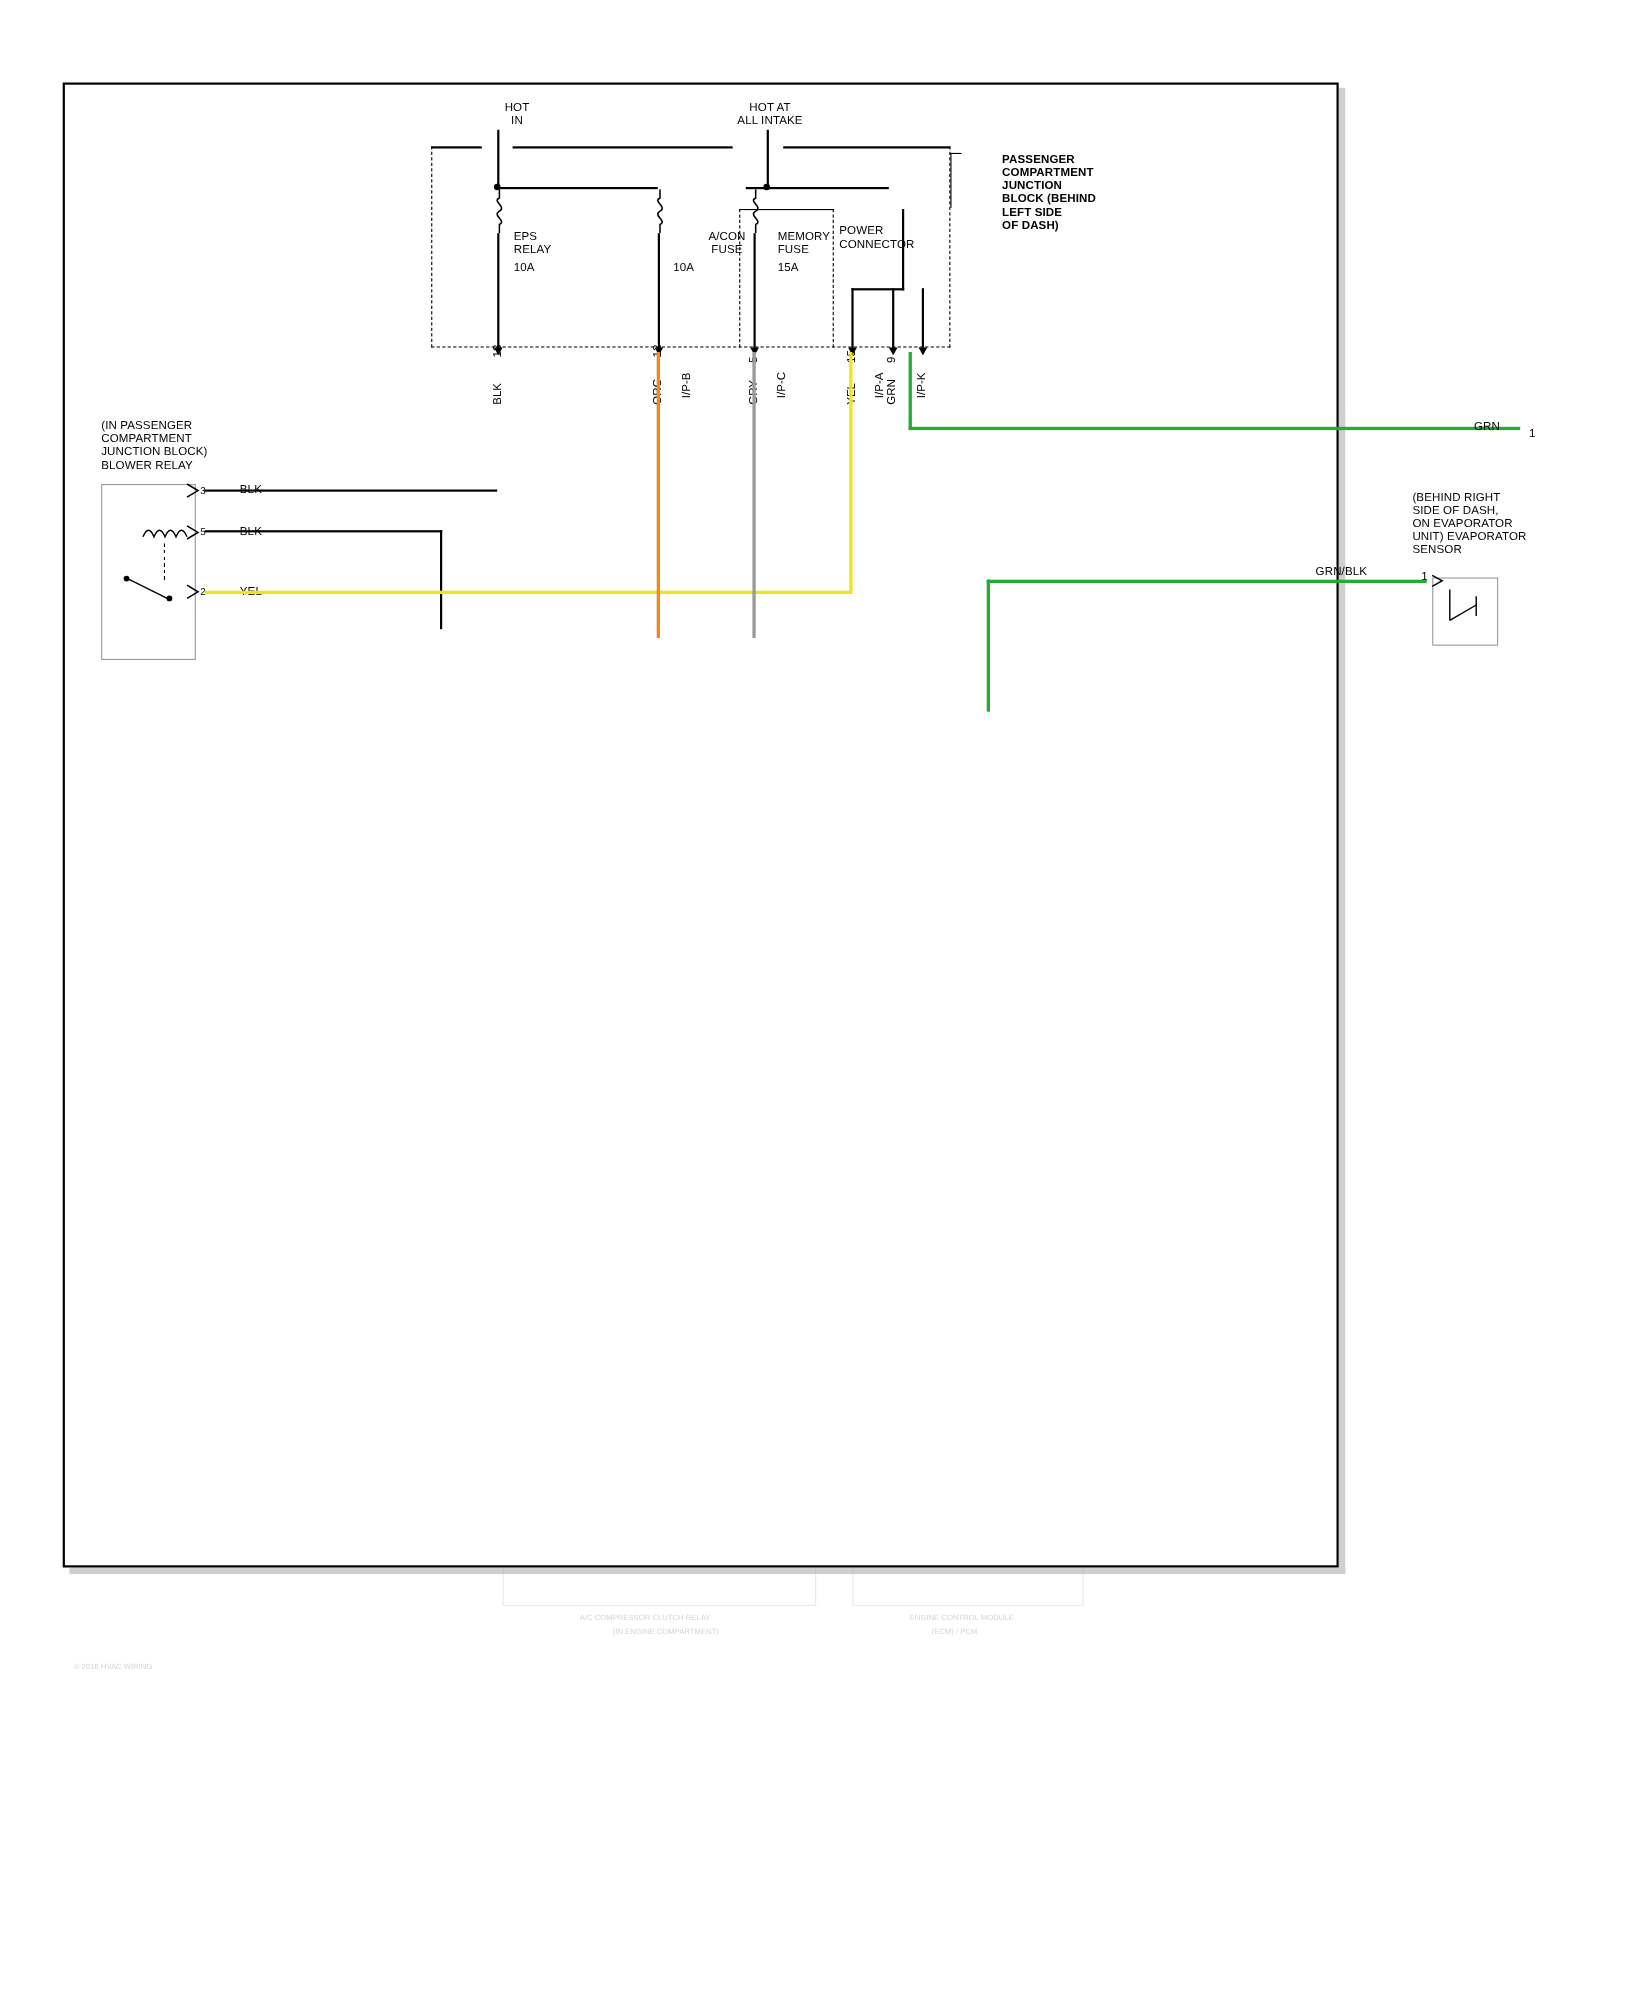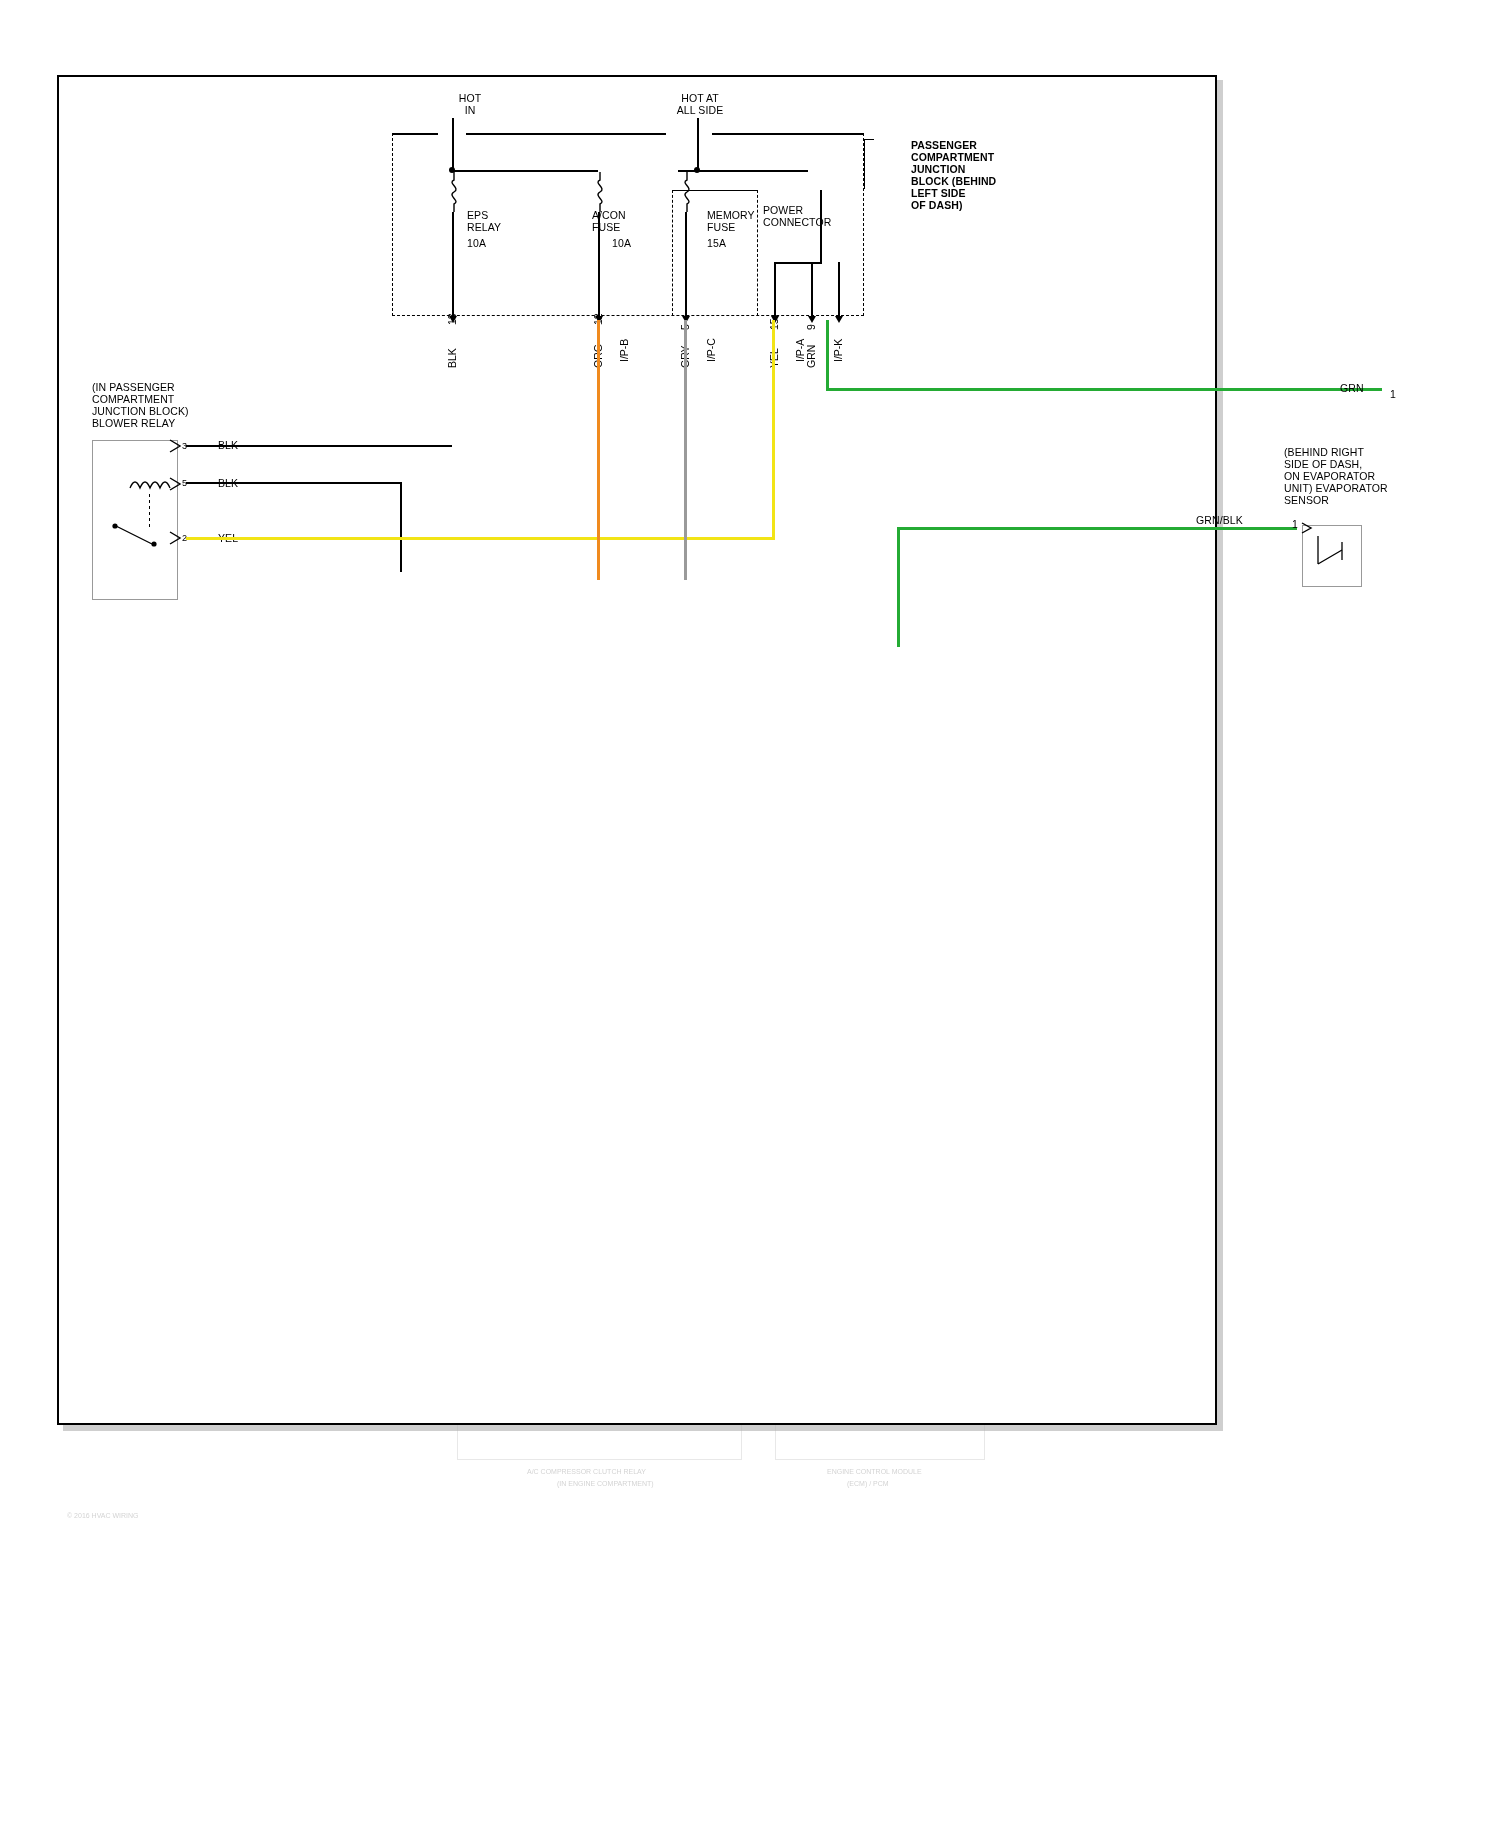--- a/index.html
+++ b/index.html
@@ -143,21 +143,21 @@
     <div class="gtext" style="left:790px;top:1020px;">(ECM) / PCM</div>
     <div class="gtext" style="left:10px;top:1052px;">© 2016 HVAC WIRING</div>
     <div class="gbox" style="left:28px;top:895px;width:96px;height:56px;"></div>
   </div>
 
   <div class="frame"></div>
 
   <div class="lbl" style="left:440px;top:92px;text-align:center;width:60px;">HOT
 IN</div>
   <div class="lbl" style="left:655px;top:92px;text-align:center;width:90px;">HOT AT
-ALL SIDE</div>
+ALL INTAKE</div>
 
   <div class="wire v blk" style="left:452px;top:118px;height:52px;"></div>
   <div class="wire v blk" style="left:697px;top:118px;height:52px;"></div>
 
   <div class="dash-box" style="left:392px;top:133px;width:472px;height:183px;border-top:none;"></div>
   <div class="wire h blk" style="left:392px;top:133px;width:46px;"></div>
   <div class="wire h blk" style="left:466px;top:133px;width:200px;"></div>
   <div class="wire h blk" style="left:712px;top:133px;width:152px;"></div>
 
   <div class="dash-box" style="left:672px;top:190px;width:86px;height:126px;border-top:none;border-bottom:none;"></div>
@@ -174,21 +174,21 @@
   <svg class="fuse" style="left:591px;top:172px;width:18px;height:40px;" viewBox="0 0 18 40">
       <path d="M9 0 L9 8 C2 11 16 16 9 20 C2 24 16 29 9 32 L9 40" stroke="#000" stroke-width="1.4" fill="none"></path>
     </svg>
   <svg class="fuse" style="left:678px;top:172px;width:18px;height:40px;" viewBox="0 0 18 40">
       <path d="M9 0 L9 8 C2 11 16 16 9 20 C2 24 16 29 9 32 L9 40" stroke="#000" stroke-width="1.4" fill="none"></path>
     </svg>
 
   <div class="lbl" style="left:467px;top:209px;">EPS
 RELAY</div>
   <div class="lbl" style="left:467px;top:237px;">10A</div>
-  <div class="lbl" style="left:592px;top:209px;">A/CON
+  <div class="lbl" style="left:644px;top:209px;text-align:center;">A/CON
 FUSE</div>
   <div class="lbl" style="left:612px;top:237px;">10A</div>
   <div class="lbl" style="left:707px;top:209px;">MEMORY
 FUSE</div>
   <div class="lbl" style="left:707px;top:237px;">15A</div>
   <div class="lbl" style="left:763px;top:204px;">POWER
 CONNECTOR</div>
 
   <div class="lbl" style="left:911px;top:139px;font-weight:bold;">PASSENGER
 COMPARTMENT

